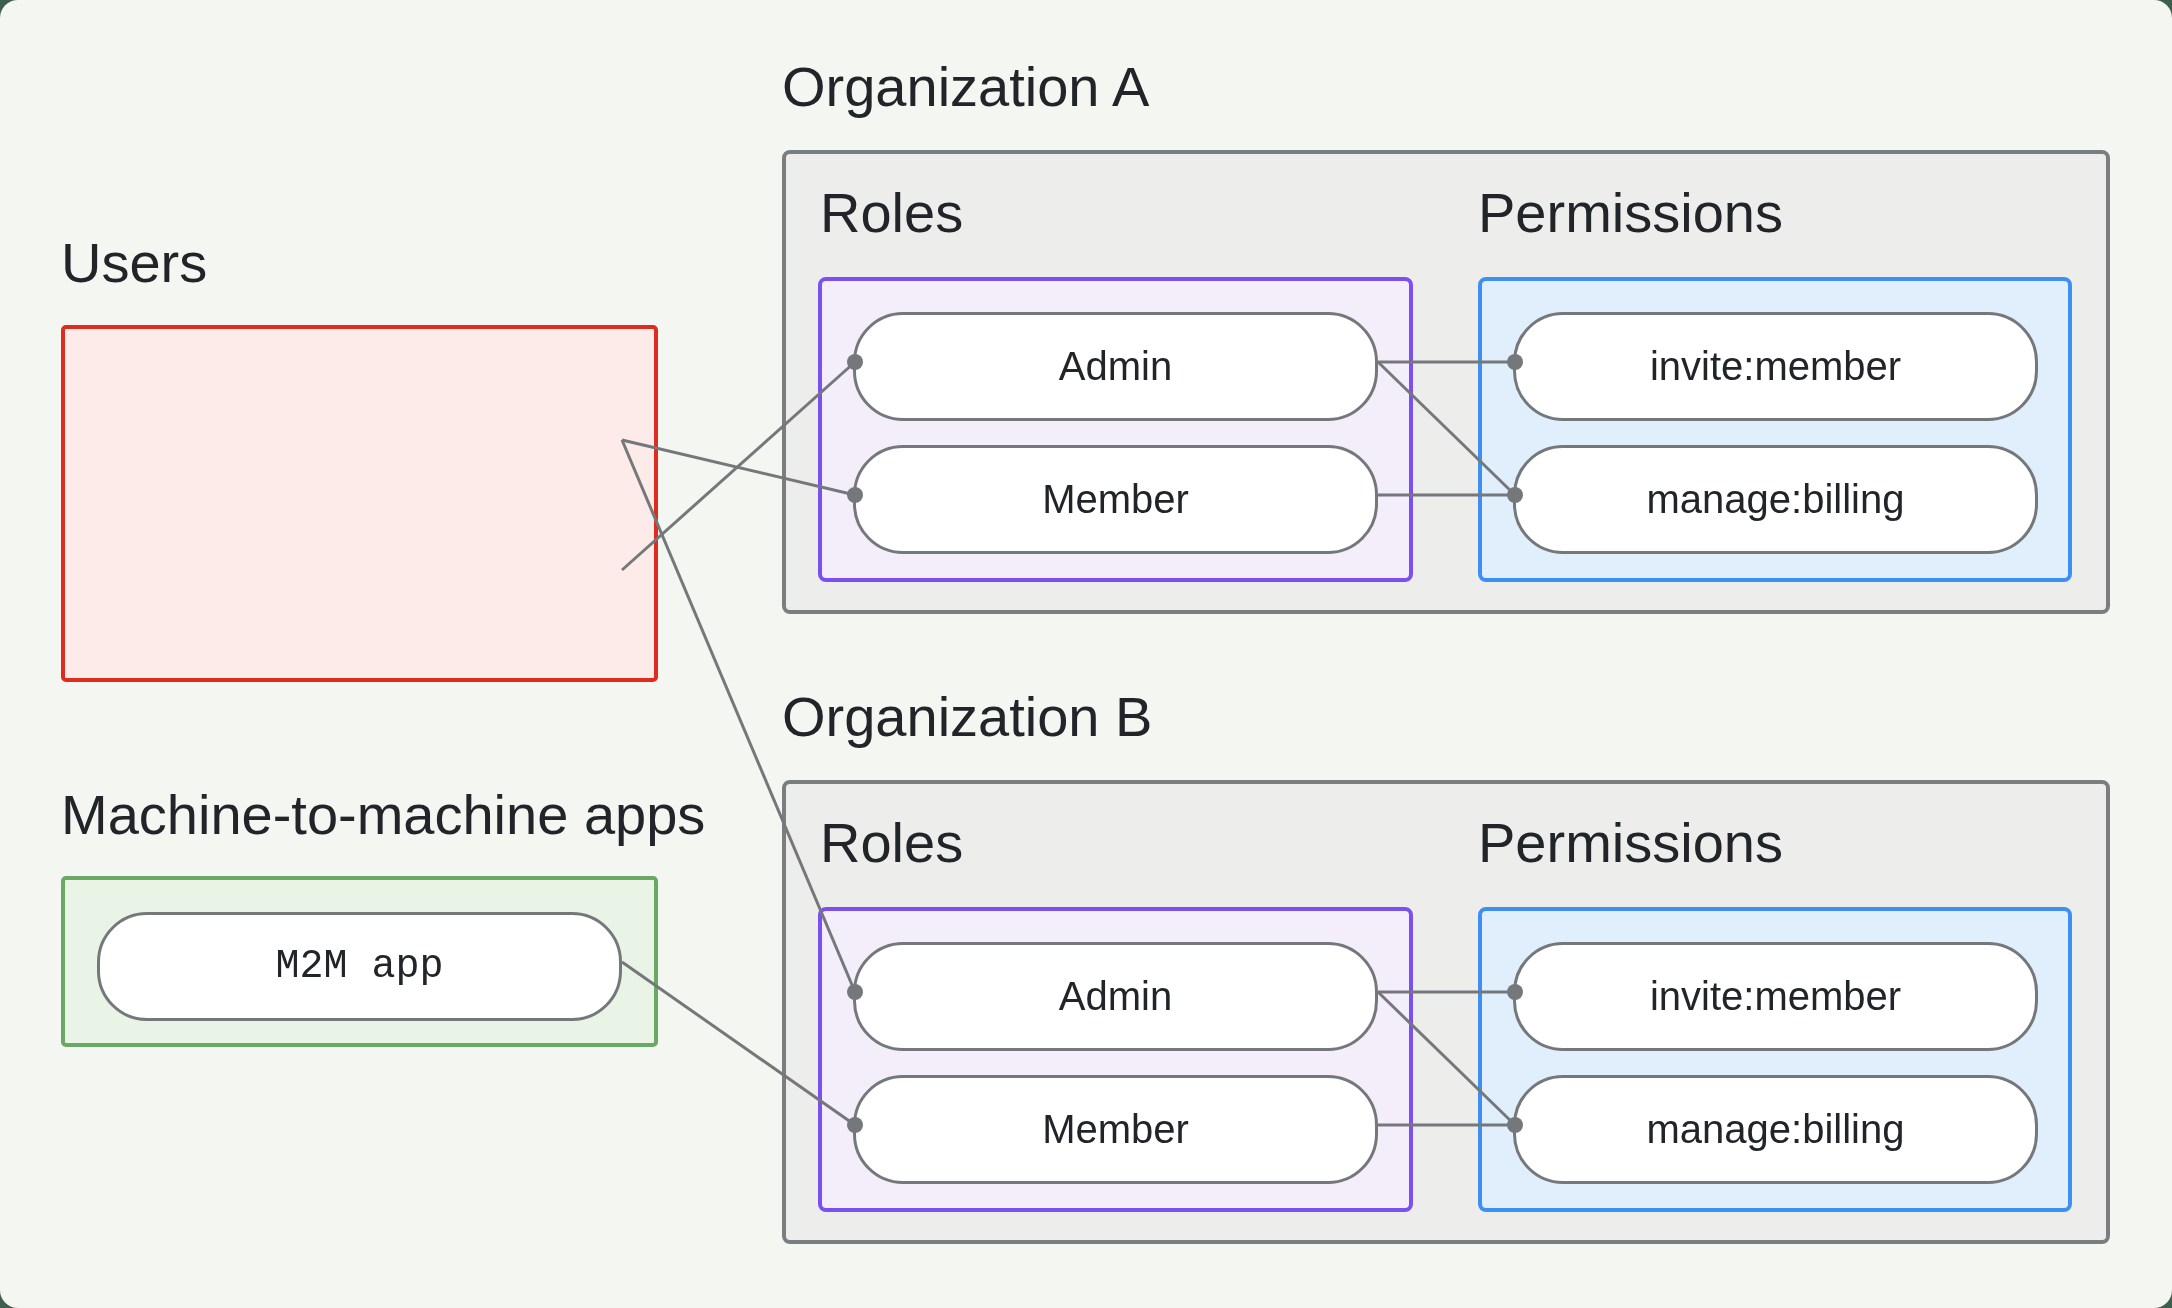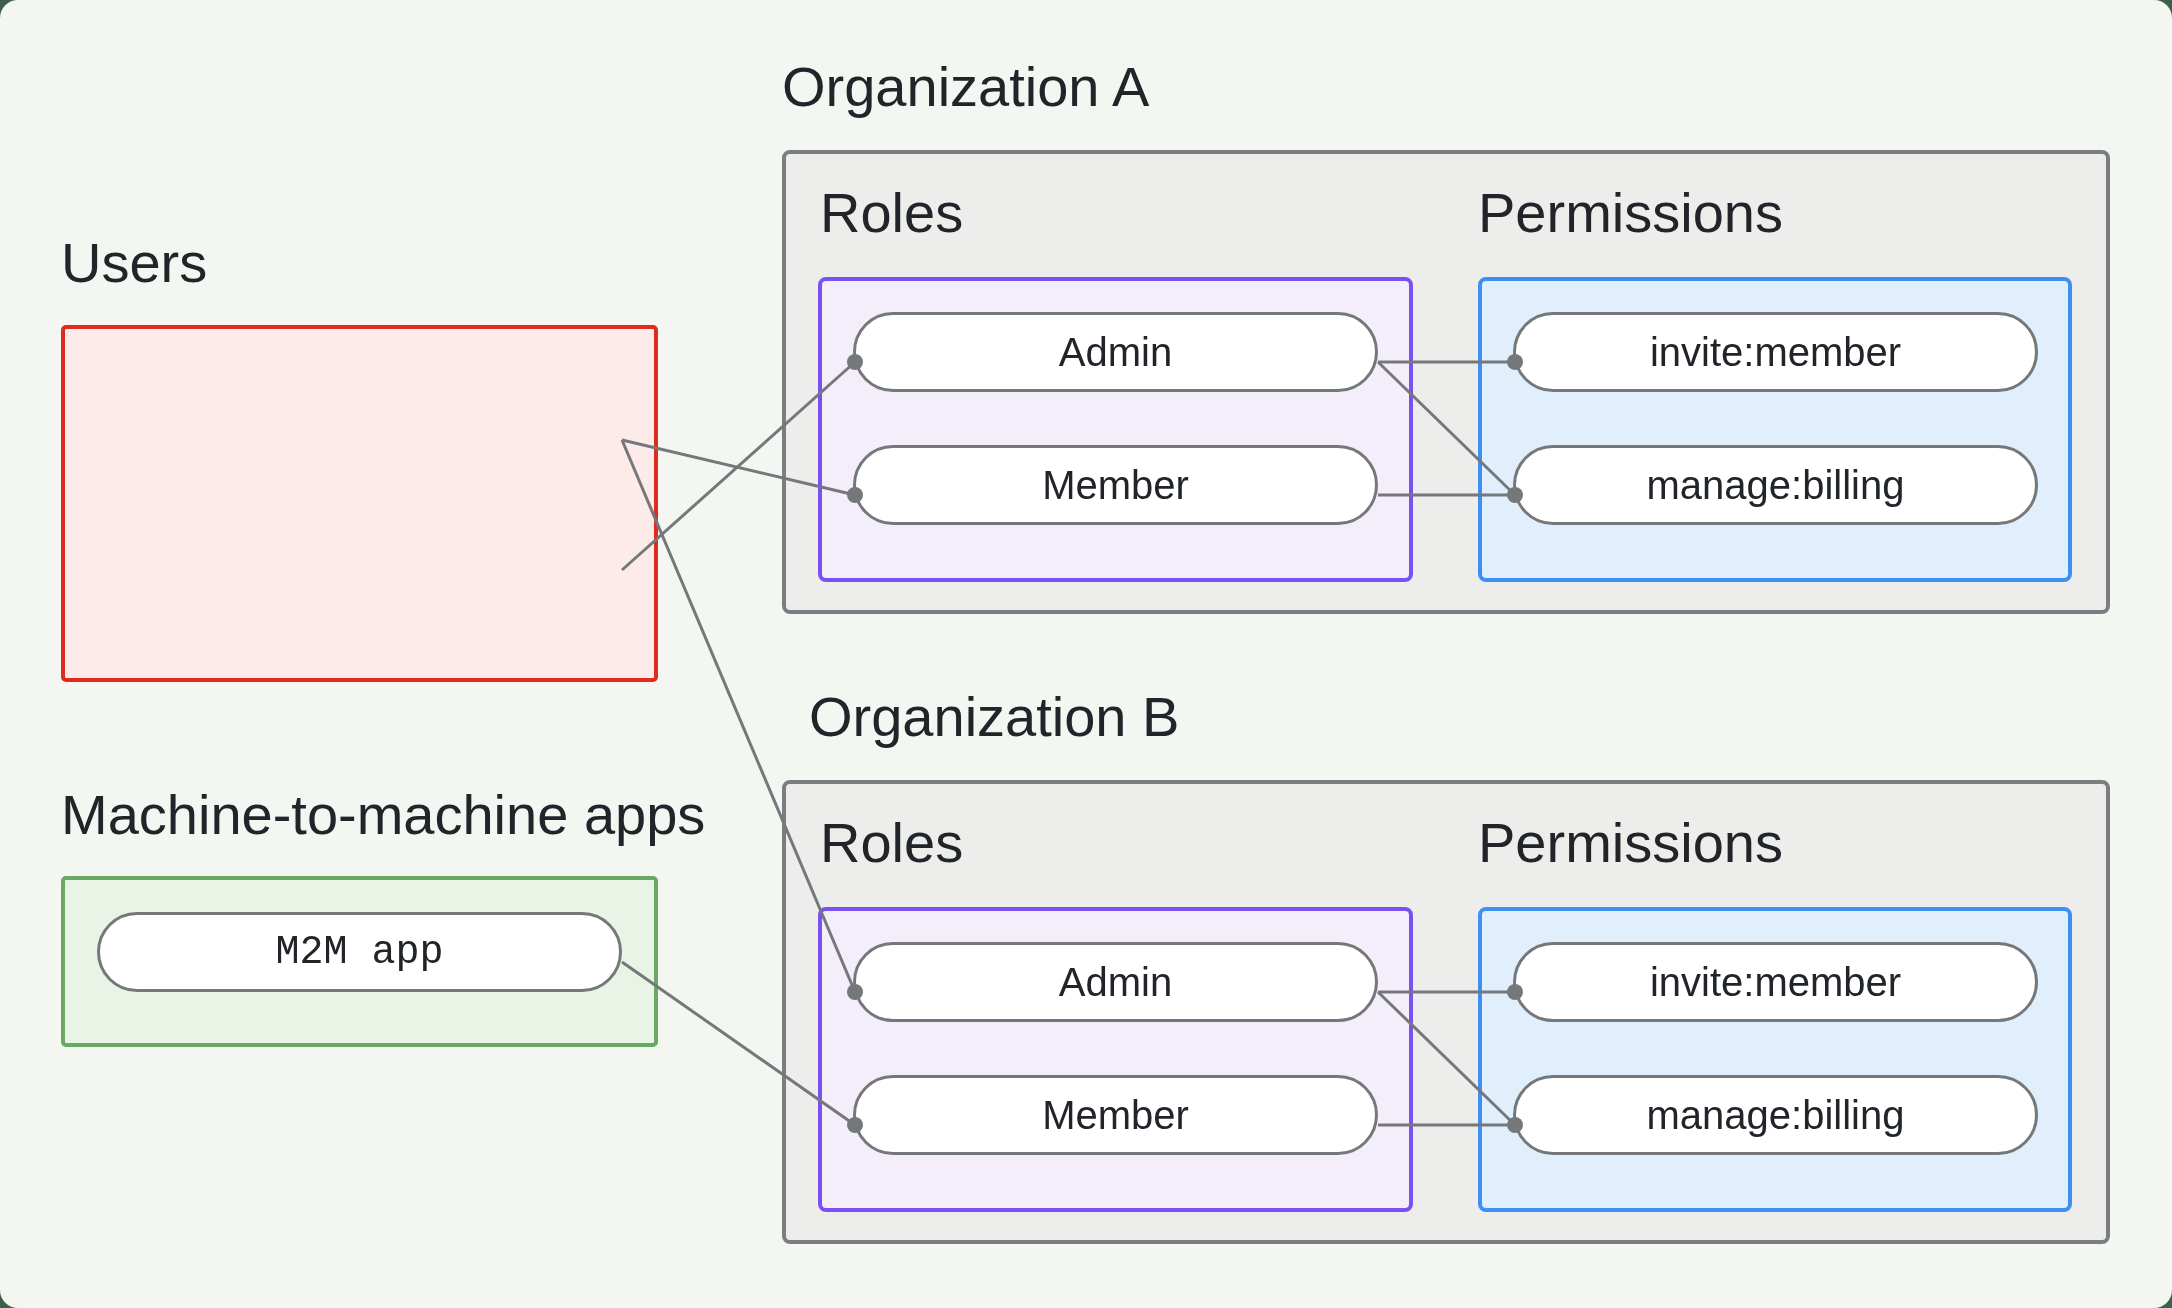--- a/index.html
+++ b/index.html
@@ -7,21 +7,21 @@
     position:relative; width:2172px; height:1308px;
     background:#f4f6f2; border-radius:18px; overflow:hidden;
     font-family:"Liberation Sans","DejaVu Sans",sans-serif;
     color:#212529;
   }
   .label {
     position:absolute; font-size:56px; line-height:46px;
     color:#212529; white-space:nowrap;
   }
   .pill {
-    position:absolute; width:525px; height:80px; box-sizing:border-box;
+    position:absolute; width:525px; height:109px; box-sizing:border-box;
     background:#ffffff; border:3px solid #75787b; border-radius:50px;
     display:flex; align-items:center; justify-content:center;
     font-size:40px; color:#212529; white-space:nowrap;
   }
   .groupbox { position:absolute; box-sizing:border-box; border-radius:5px; border-style:solid; border-width:4px; }
   .orgbox {
     position:absolute; box-sizing:border-box; border-radius:8px;
     background:#ededec; border:4px solid #7b7e81;
   }
   .innerbox { position:absolute; box-sizing:border-box; border-radius:8px; border-style:solid; border-width:4px; }
@@ -39,21 +39,21 @@
   #org-a-box   { left:782px; top:150px; width:1328px; height:464px; }
   #org-a-roles-label { left:820px;  top:190px; }
   #org-a-perms-label { left:1478px; top:190px; }
   #org-a-roles-box { left:818px;  top:277px; width:595px; height:305px; background:#f4eefb; border-color:#7b50f0; }
   #org-a-perms-box { left:1478px; top:277px; width:594px; height:305px; background:#e0effb; border-color:#3e8ff2; }
   #pill-org-a-admin   { left:853px;  top:312px; }
   #pill-org-a-member  { left:853px;  top:445px; }
   #pill-org-a-invite  { left:1513px; top:312px; }
   #pill-org-a-billing { left:1513px; top:445px; }
 
-  #org-b-label { left:782px; top:694px;margin-left:27px; }
+  #org-b-label { left:782px; top:694px; }
   #org-b-box   { left:782px; top:780px; width:1328px; height:464px; }
   #org-b-roles-label { left:820px;  top:820px; }
   #org-b-perms-label { left:1478px; top:820px; }
   #org-b-roles-box { left:818px;  top:907px; width:595px; height:305px; background:#f4eefb; border-color:#7b50f0; }
   #org-b-perms-box { left:1478px; top:907px; width:594px; height:305px; background:#e0effb; border-color:#3e8ff2; }
   #pill-org-b-admin   { left:853px;  top:942px; }
   #pill-org-b-member  { left:853px;  top:1075px; }
   #pill-org-b-invite  { left:1513px; top:942px; }
   #pill-org-b-billing { left:1513px; top:1075px; }
 

